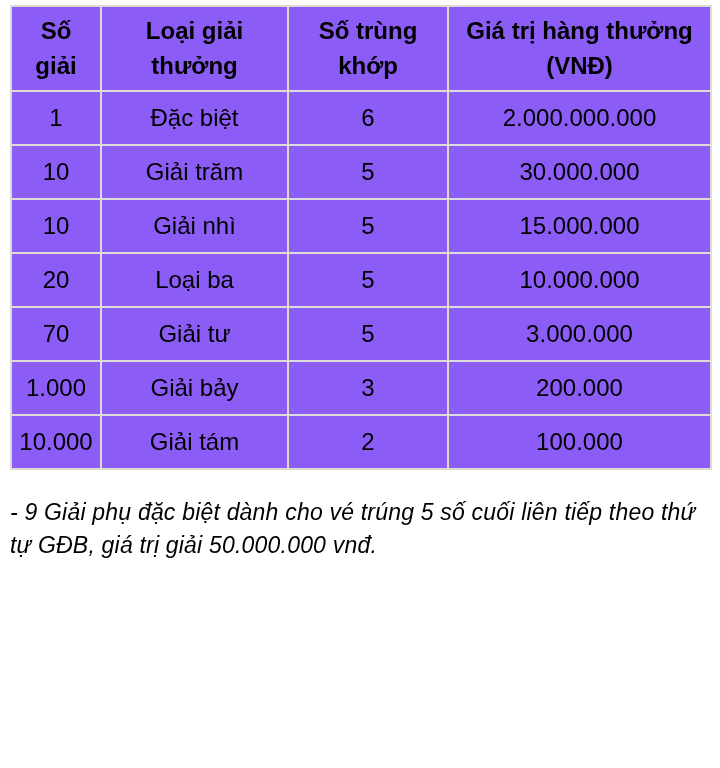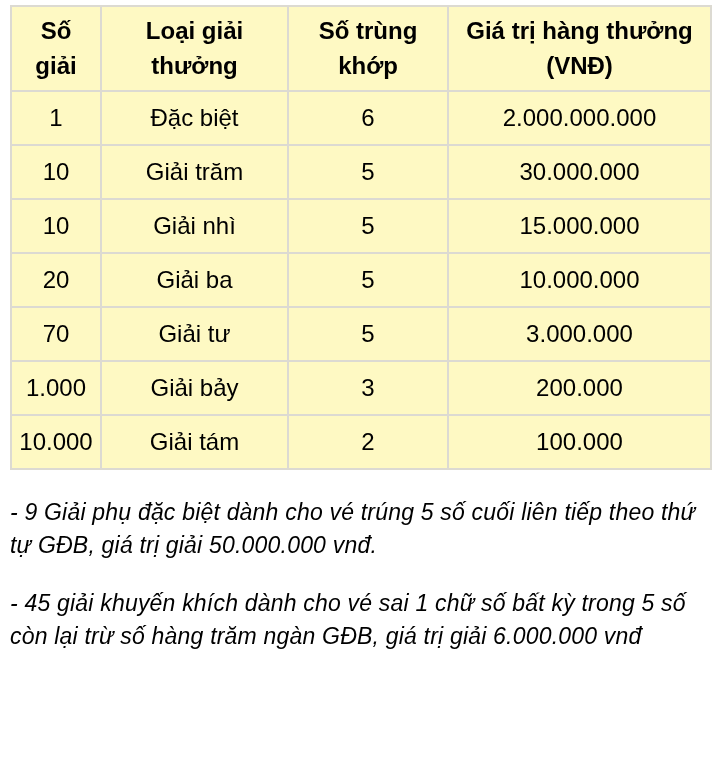--- a/index.html
+++ b/index.html
@@ -18,21 +18,21 @@
   table.prize-table {
     border-collapse: collapse;
     width: 700px;
     table-layout: fixed;
   }
   table.prize-table th,
   table.prize-table td {
     border: 2px solid #dcdad2;
     text-align: center;
     vertical-align: middle;
-    background: #fef9c3;
+    background: #8b5cf6;
     padding: 2px 6px;
     font-size: 24px;
     line-height: 1.45;
     overflow: hidden;
   }
   table.prize-table th {
     font-weight: bold;
     height: 79px;
   }
   table.prize-table td {
@@ -89,21 +89,21 @@
         <td>30.000.000</td>
       </tr>
       <tr>
         <td>10</td>
         <td>Giải nhì</td>
         <td>5</td>
         <td>15.000.000</td>
       </tr>
       <tr>
         <td>20</td>
-        <td>Giải ba</td>
+        <td>Loại ba</td>
         <td>5</td>
         <td>10.000.000</td>
       </tr>
       <tr>
         <td>70</td>
         <td>Giải tư</td>
         <td>5</td>
         <td>3.000.000</td>
       </tr>
       <tr>
@@ -116,16 +116,15 @@
         <td>10.000</td>
         <td>Giải tám</td>
         <td>2</td>
         <td>100.000</td>
       </tr>
     </tbody>
   </table>
 
   <div class="notes">
     <p class="note">- 9 Giải phụ đặc biệt dành cho vé trúng 5 số cuối liên tiếp theo thứ tự GĐB, giá trị giải 50.000.000 vnđ.</p>
-    <p class="note">- 45 giải khuyến khích dành cho vé sai 1 chữ số bất kỳ trong 5 số còn lại trừ số hàng trăm ngàn GĐB, giá trị giải 6.000.000 vnđ</p>
   </div>
 
 </div>
 
 </body></html>

